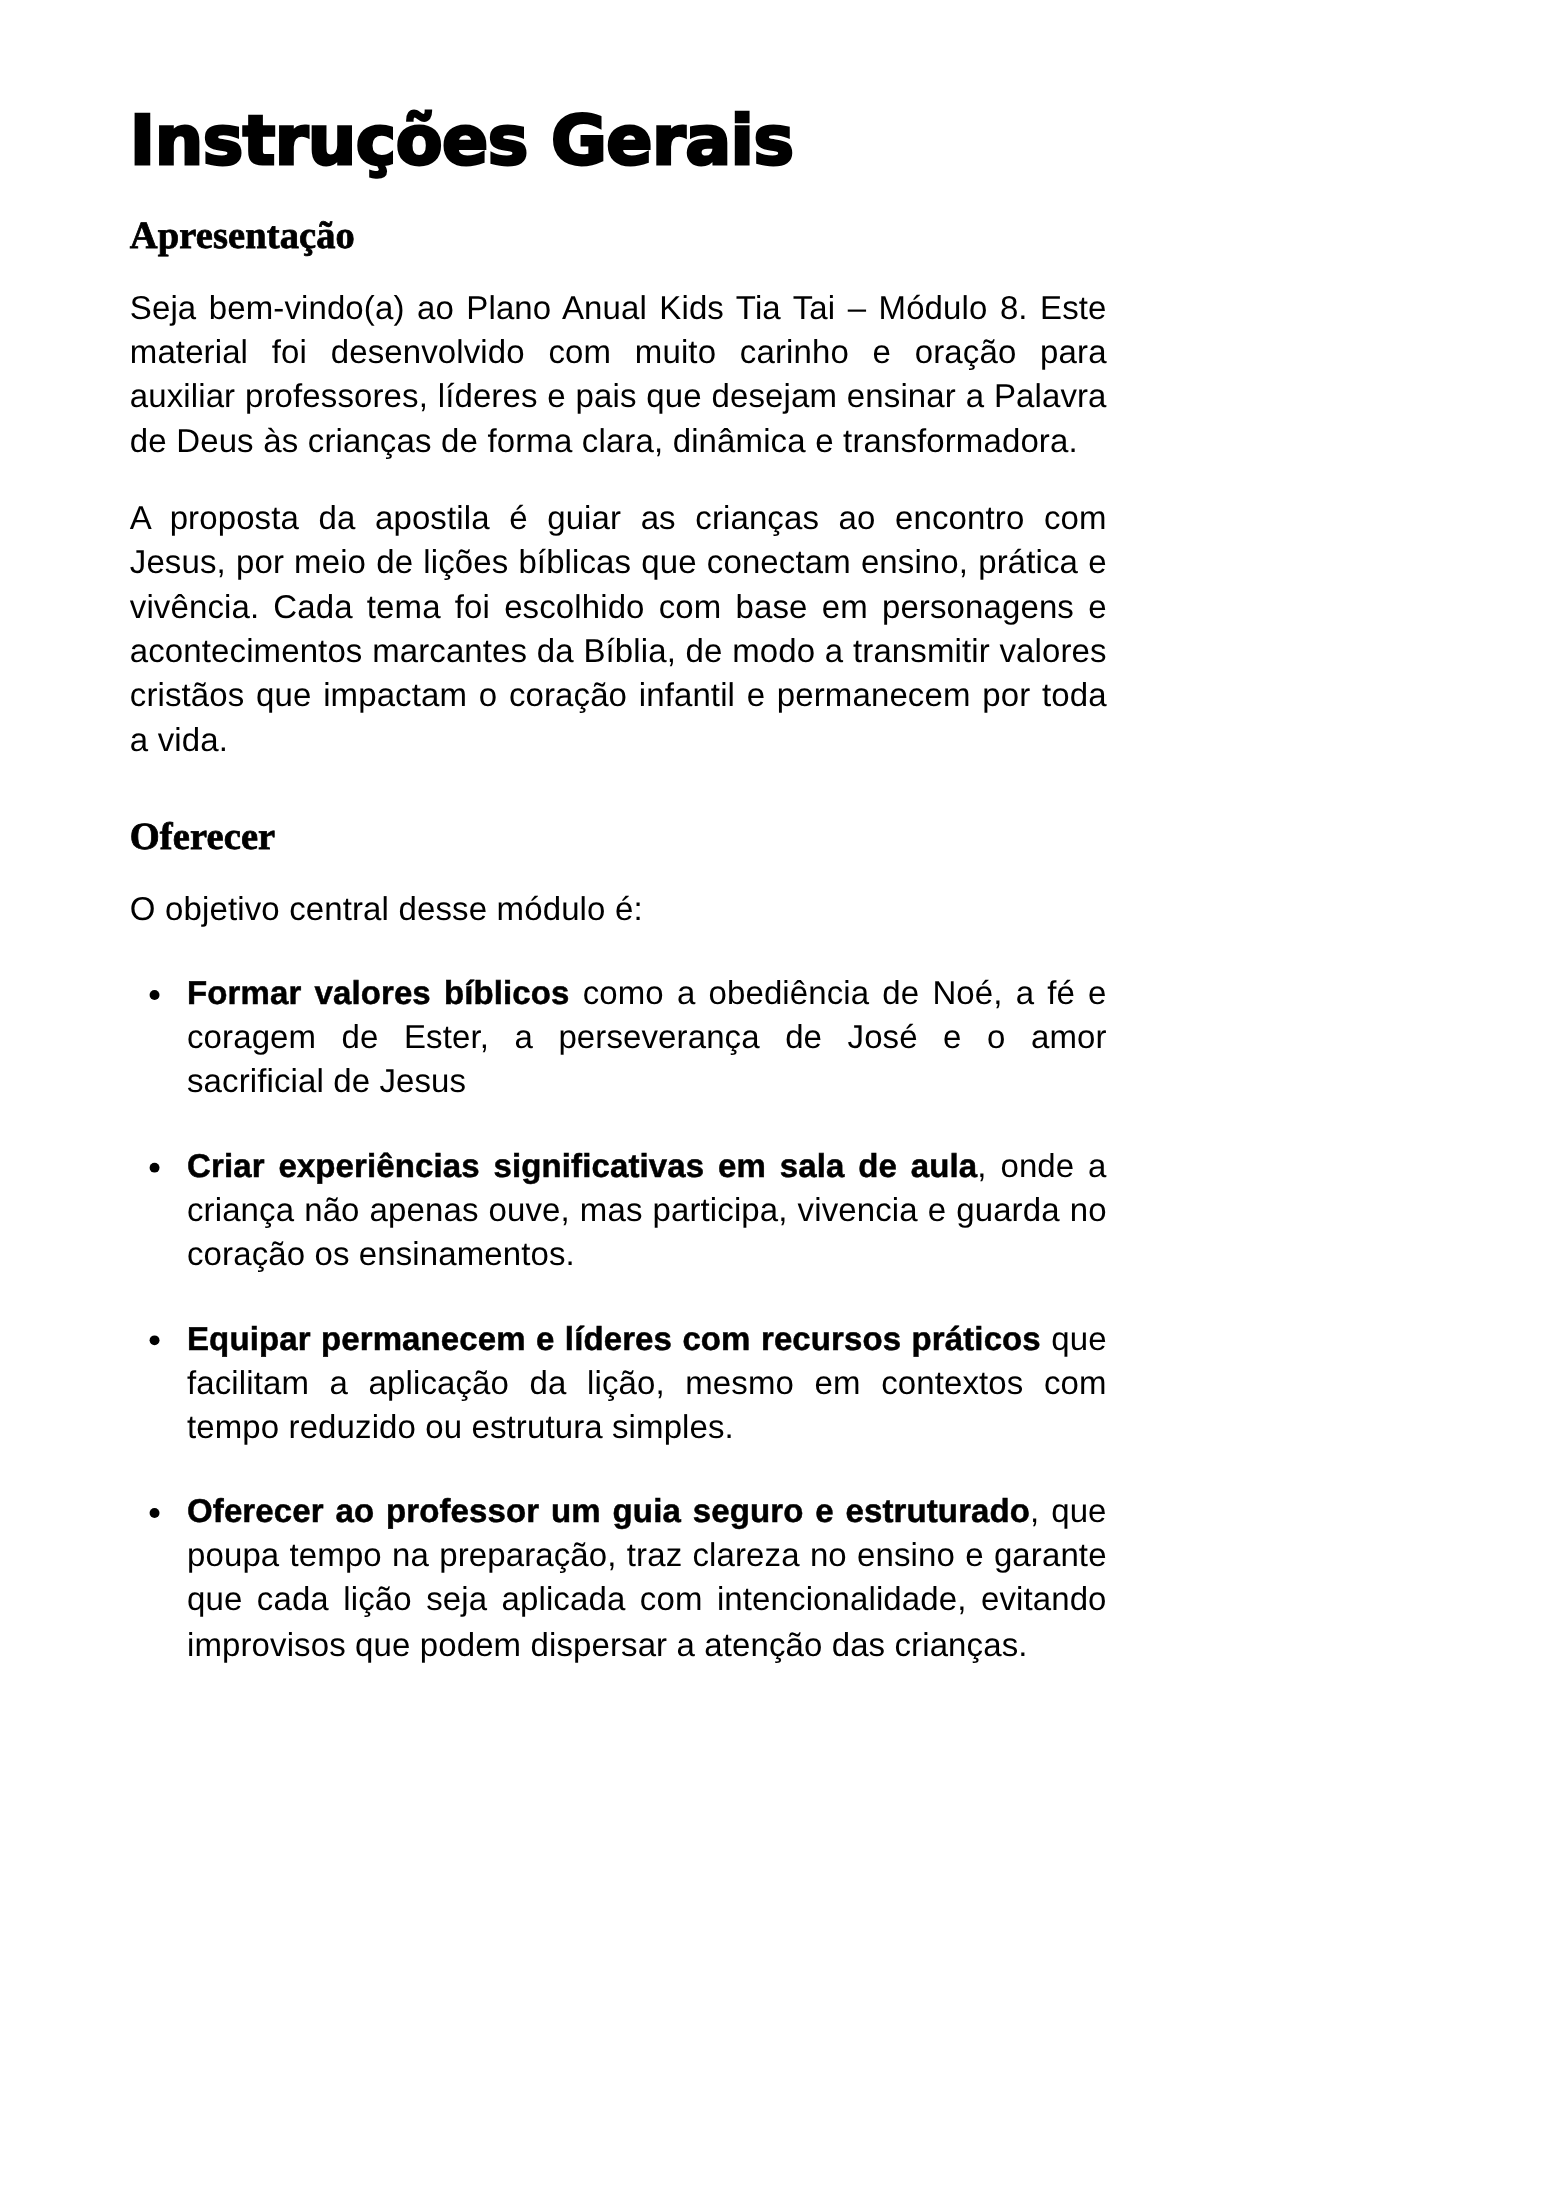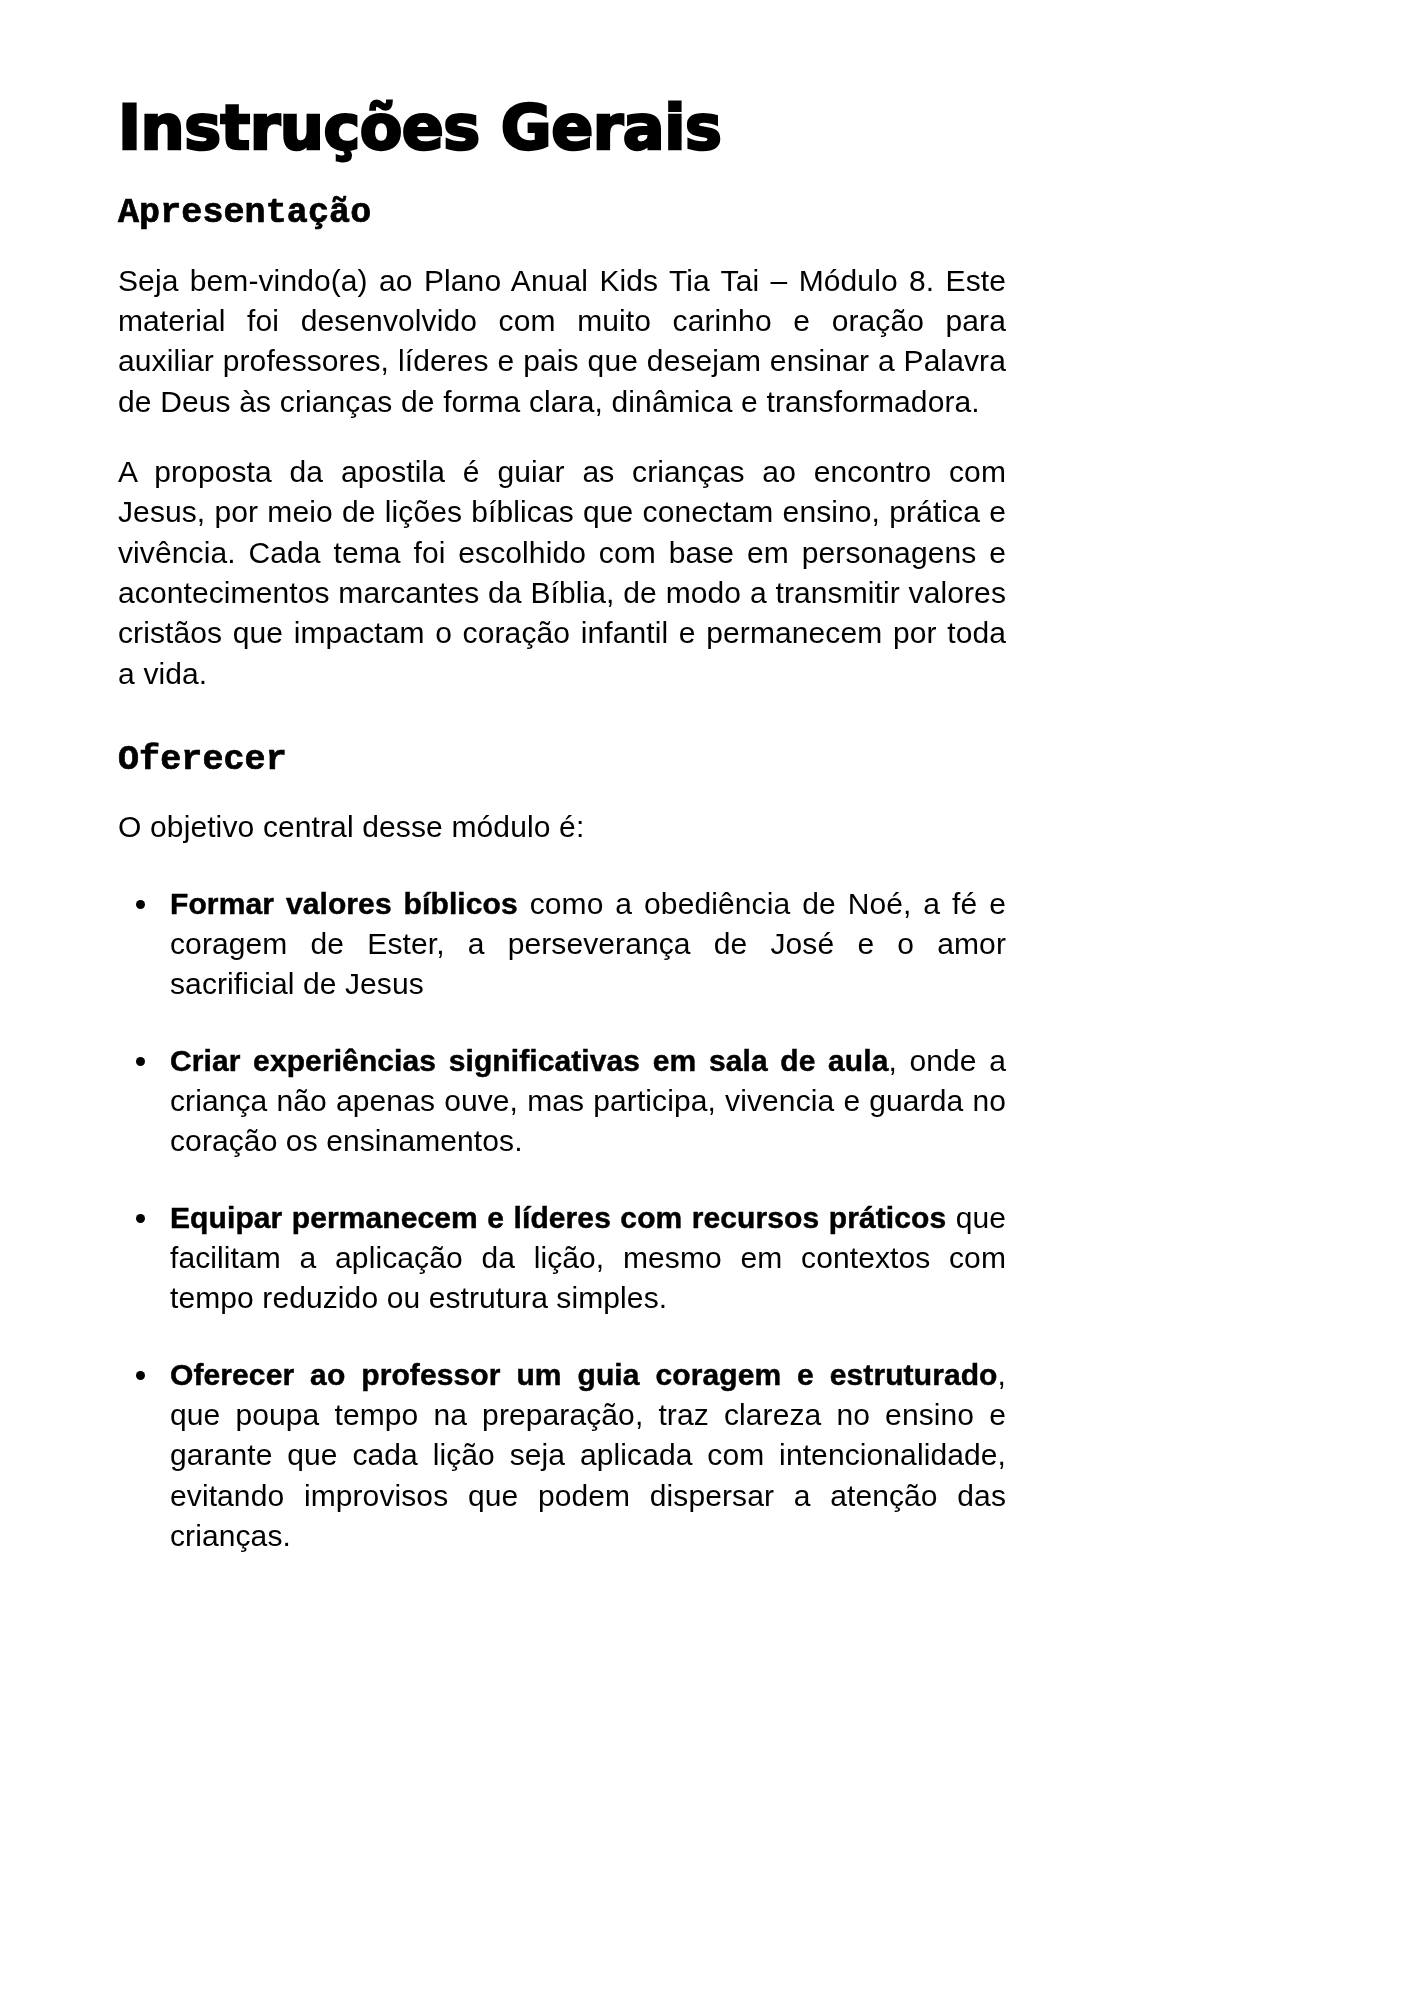--- a/index.html
+++ b/index.html
@@ -46,21 +46,21 @@
     margin: 0 0 34px 0;
     color: #000;
     
     -webkit-text-stroke: 2.6px #000;
     paint-order: stroke fill;
     text-rendering: geometricPrecision;
   }
 
   
   .section-heading {
-    font-family: Liberation Mono, monospace;
+    font-family: Liberation Serif, serif;
     font-weight: 700;
     font-size: 35px;
     line-height: 1.18;
     letter-spacing: 0.1px;
     margin: 14px 0 26px 0;
     -webkit-text-stroke: 0.7px #000;
     paint-order: stroke fill;
   }
   .section-heading.second {
     margin-top: 46px;
@@ -157,19 +157,19 @@
           <span class="li-text"><span class="strong-lead">Criar experiências significativas em sala de aula</span><span>, onde a criança não apenas ouve, mas participa, vivencia e guarda no coração os ensinamentos.</span></span>
         </li>
 
         <li>
           <span class="bullet-marker"></span>
           <span class="li-text"><span class="strong-lead">Equipar permanecem e líderes com recursos práticos</span><span> que facilitam a aplicação da lição, mesmo em contextos com tempo reduzido ou estrutura simples.</span></span>
         </li>
 
         <li>
           <span class="bullet-marker"></span>
-          <span class="li-text"><span class="strong-lead">Oferecer ao professor um guia coragem e estruturado</span><span>, que poupa tempo na preparação, traz clareza no ensino e garante que cada lição seja aplicada com intencionalidade, evitando improvisos que podem dispersar a atenção das crianças.</span></span>
+          <span class="li-text"><span class="strong-lead">Oferecer ao professor um guia seguro e estruturado</span><span>, que poupa tempo na preparação, traz clareza no ensino e garante que cada lição seja aplicada com intencionalidade, evitando improvisos que podem dispersar a atenção das crianças.</span></span>
         </li>
       </ul>
     </section>
 
   </div>
 </div>
 
 </body></html>

